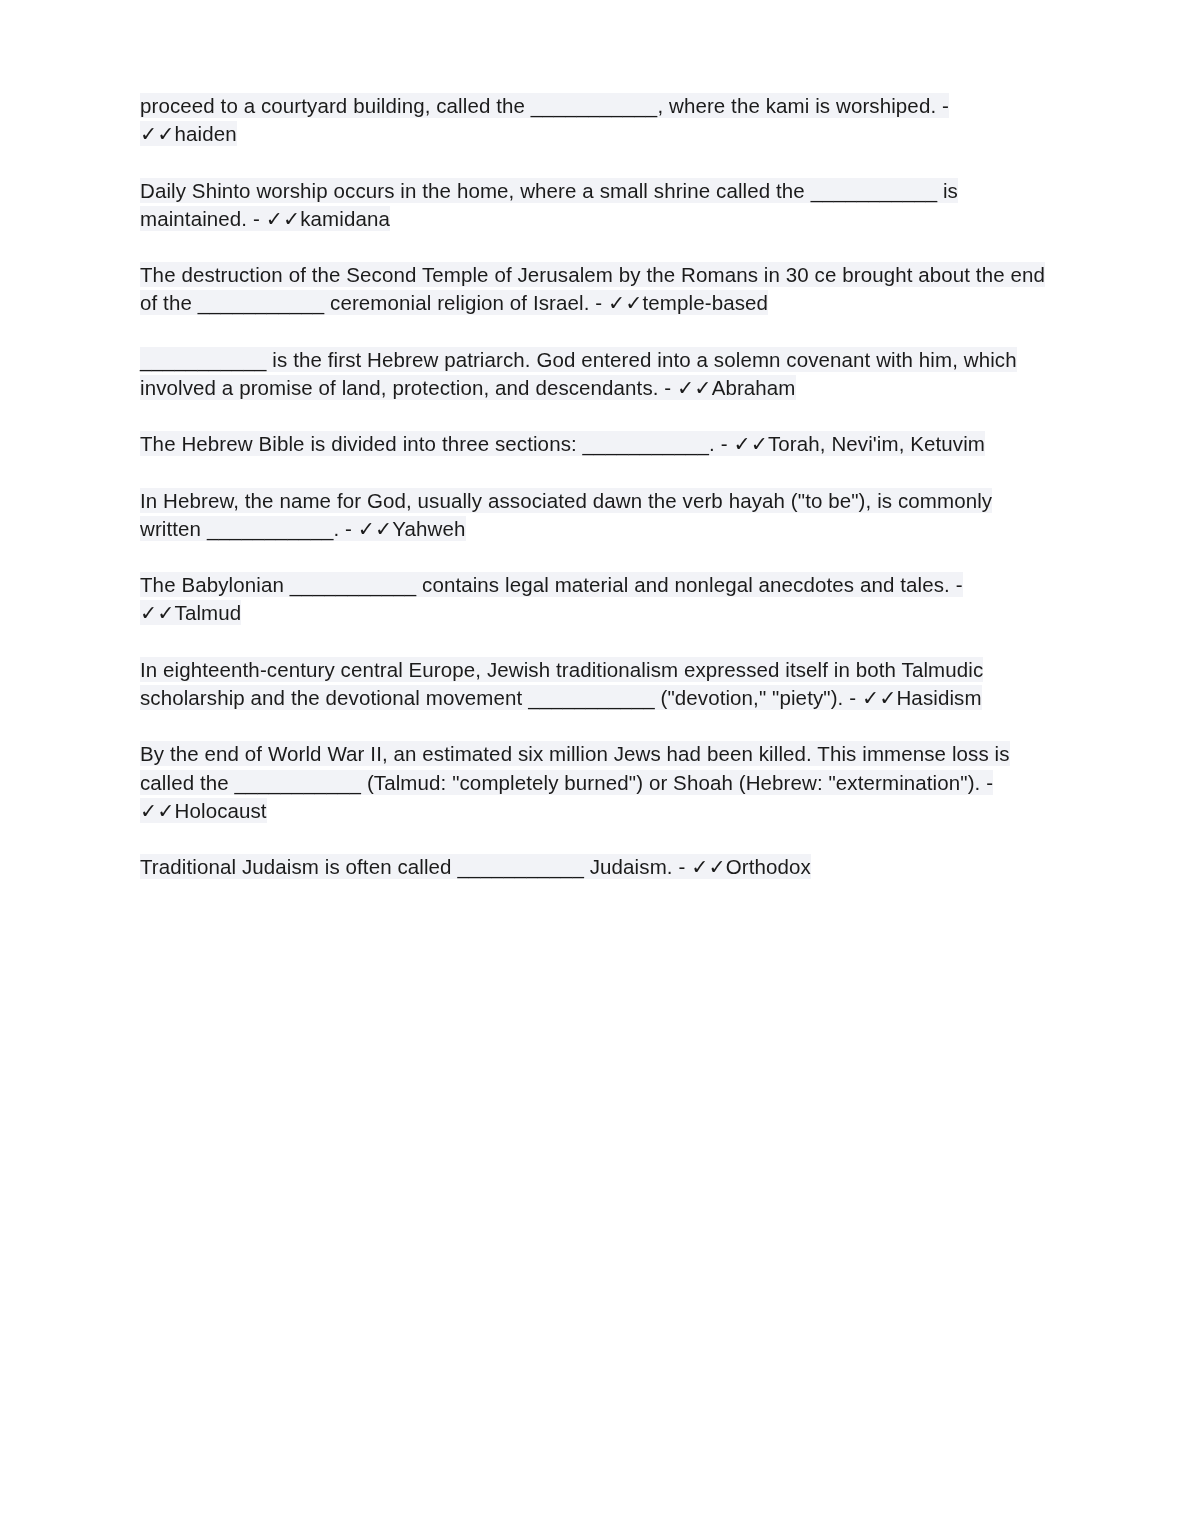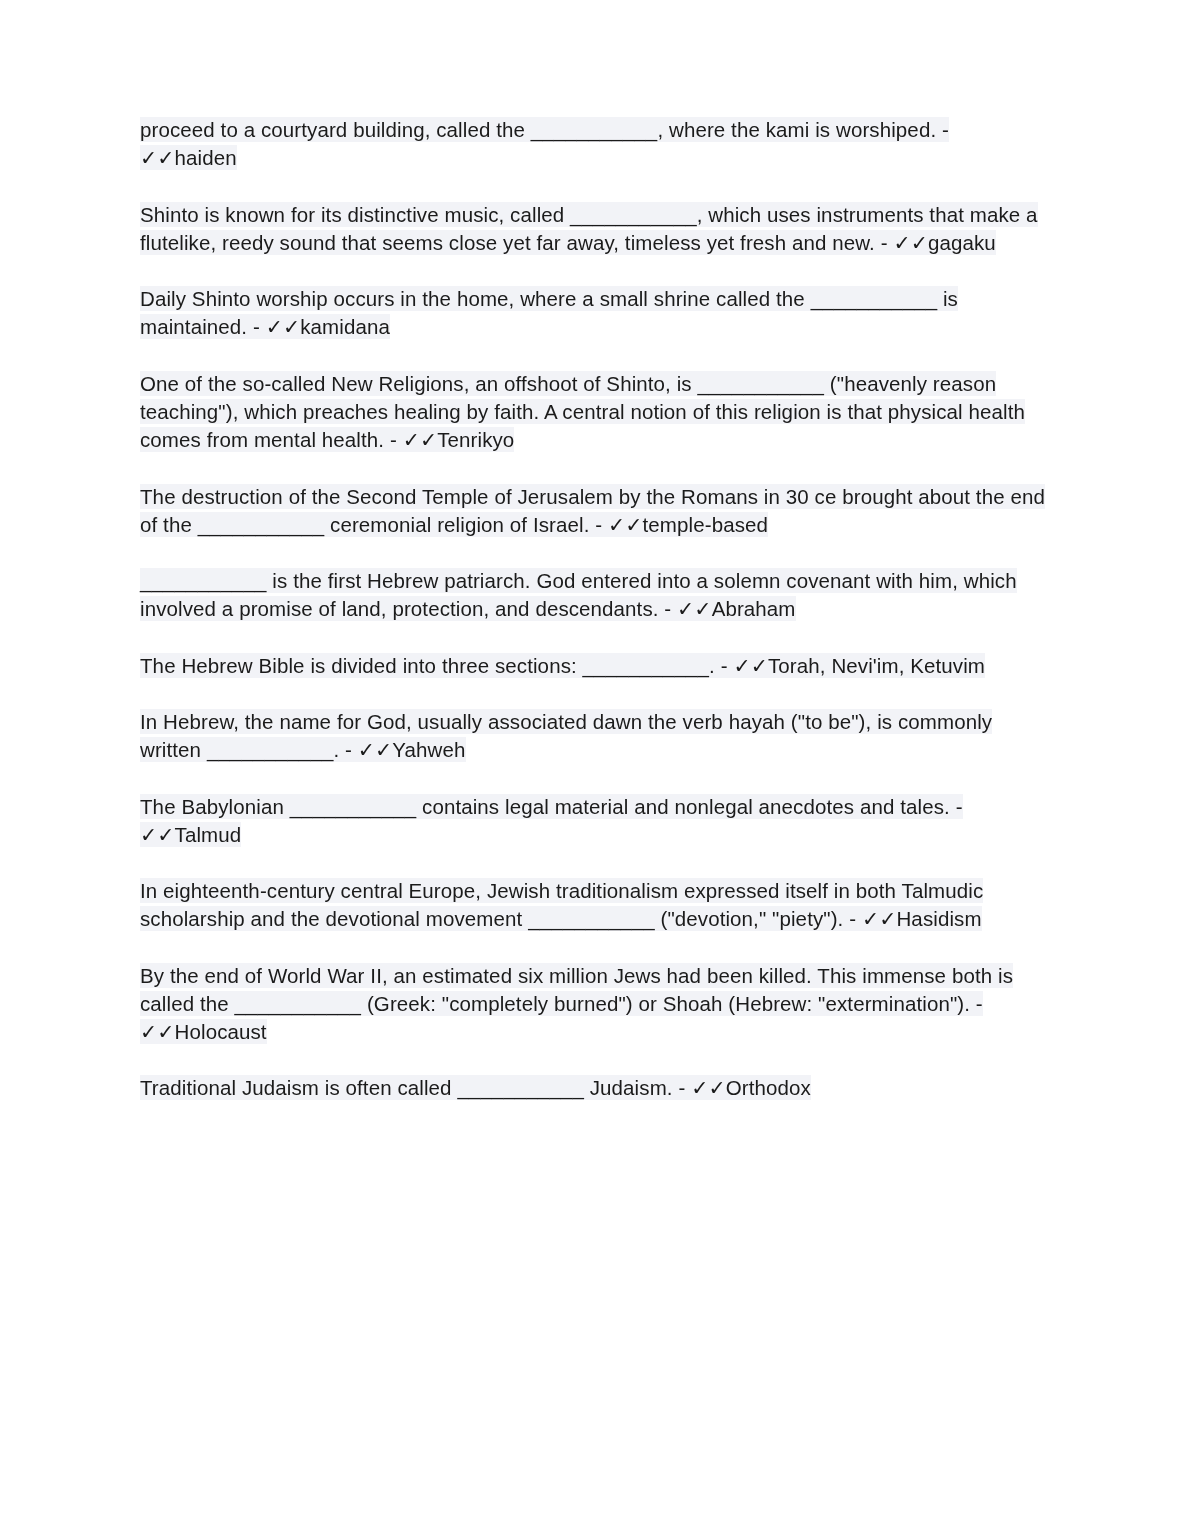--- a/index.html
+++ b/index.html
@@ -11,21 +11,21 @@
     width: 1190px;
     height: 1540px;
     font-family: "Liberation Sans", sans-serif;
     color: #1a1a1a;
   }
   .page {
     position: relative;
     width: 1190px;
     height: 1256px;
     box-sizing: border-box;
-    padding: 116px 140px 0 140px;
+    padding: 92px 140px 0 140px;
   }
   .qa-list {
     display: block;
   }
   .qa-item {
     margin: 0 0 28px 0;
     font-size: 20.5px;
     line-height: 1.38;
     letter-spacing: 0.005em;
     color: #1b1b1b;
@@ -43,31 +43,25 @@
 </head>
 <body>
 
 <div class="page">
   <div class="qa-list">
 
     <p class="qa-item">
       <span class="qa-text">proceed to a courtyard building, called the ___________, where the kami is worshiped. - ✓✓haiden</span>
     </p>
 
-    <p class="qa-item">
-      <span class="qa-text">Shinto is known for its distinctive music, called ___________, which uses instruments that make a flutelike, reedy sound that seems close yet far away, timeless yet fresh and new. - ✓✓gagaku</span>
-    </p>
 
     <p class="qa-item">
       <span class="qa-text">Daily Shinto worship occurs in the home, where a small shrine called the ___________ is maintained. - ✓✓kamidana</span>
     </p>
 
-    <p class="qa-item">
-      <span class="qa-text">One of the so-called New Religions, an offshoot of Shinto, is ___________ ("heavenly reason teaching"), which preaches healing by faith. A central notion of this religion is that physical health comes from mental health. - ✓✓Tenrikyo</span>
-    </p>
 
     <p class="qa-item">
       <span class="qa-text">The destruction of the Second Temple of Jerusalem by the Romans in 30 ce brought about the end of the ___________ ceremonial religion of Israel. - ✓✓temple-based</span>
     </p>
 
     <p class="qa-item">
       <span class="qa-text">___________ is the first Hebrew patriarch. God entered into a solemn covenant with him, which involved a promise of land, protection, and descendants. - ✓✓Abraham</span>
     </p>
 
     <p class="qa-item">
@@ -81,21 +75,21 @@
 
     <p class="qa-item">
       <span class="qa-text">The Babylonian ___________ contains legal material and nonlegal anecdotes and tales. - ✓✓Talmud</span>
     </p>
 
     <p class="qa-item">
       <span class="qa-text">In eighteenth-century central Europe, Jewish traditionalism expressed itself in both Talmudic scholarship and the devotional movement ___________ ("devotion," "piety"). - ✓✓Hasidism</span>
     </p>
 
     <p class="qa-item">
-      <span class="qa-text">By the end of World War II, an estimated six million Jews had been killed. This immense both is called the ___________ (Greek: "completely burned") or Shoah (Hebrew: "extermination"). - ✓✓Holocaust</span>
+      <span class="qa-text">By the end of World War II, an estimated six million Jews had been killed. This immense loss is called the ___________ (Talmud: "completely burned") or Shoah (Hebrew: "extermination"). - ✓✓Holocaust</span>
     </p>
 
     <p class="qa-item">
       <span class="qa-text">Traditional Judaism is often called ___________ Judaism. - ✓✓Orthodox</span>
     </p>
 
   </div>
 </div>
 
 </body></html>

